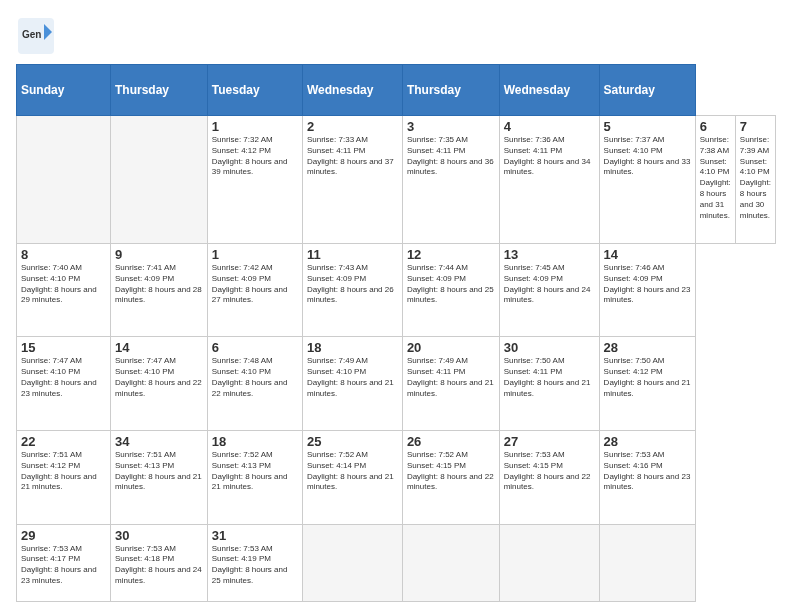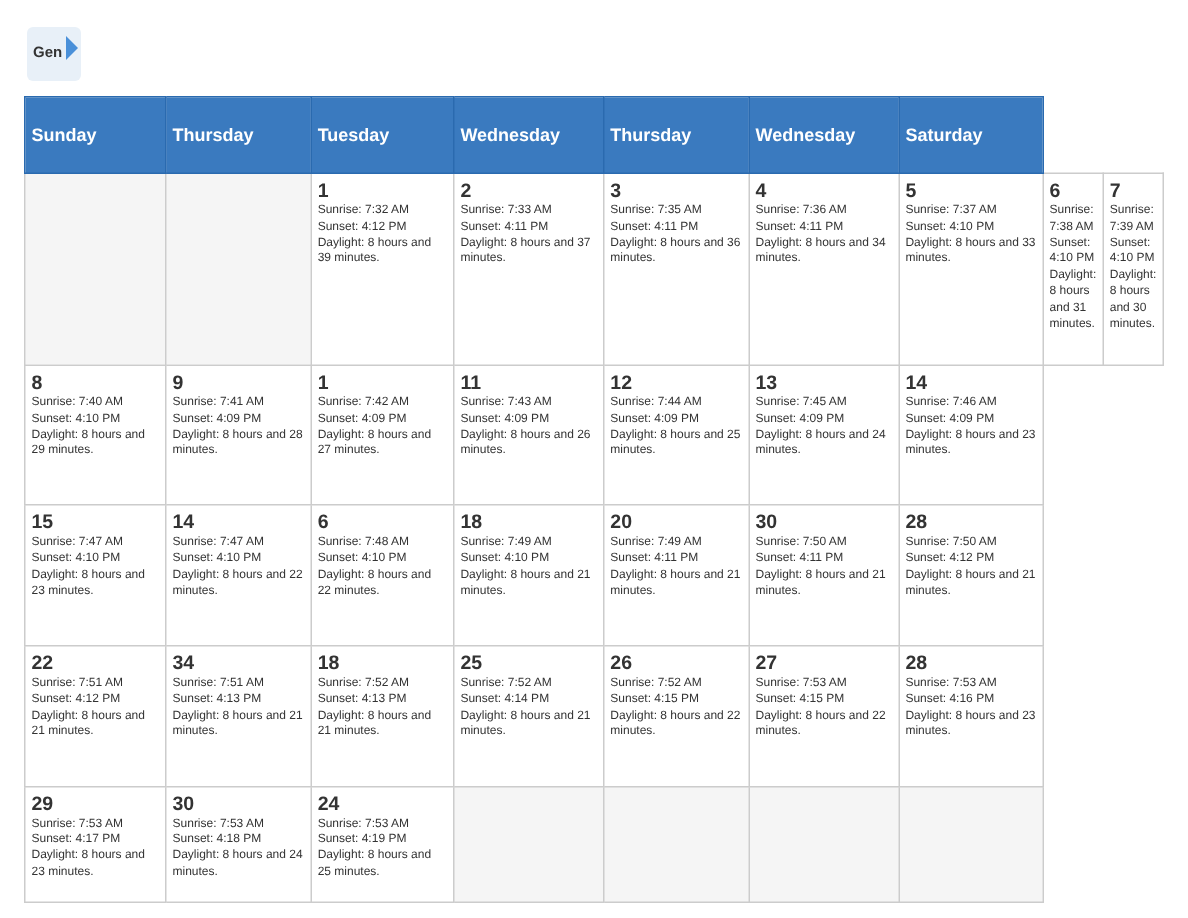--- a/index.html
+++ b/index.html
@@ -374,21 +374,21 @@
       </td>
           <td>
         <span class="day-number">30</span>
         <div class="day-info">
           Sunrise: 7:53 AM<br>
           Sunset: 4:18 PM<br>
           Daylight: 8 hours and 24 minutes.
         </div>
       </td>
           <td>
-        <span class="day-number">24</span>
+        <span class="day-number">31</span>
         <div class="day-info">
           Sunrise: 7:53 AM<br>
           Sunset: 4:19 PM<br>
           Daylight: 8 hours and 25 minutes.
         </div>
       </td>
           <td class="empty"></td>
           <td class="empty"></td>
           <td class="empty"></td>
           <td class="empty"></td>

